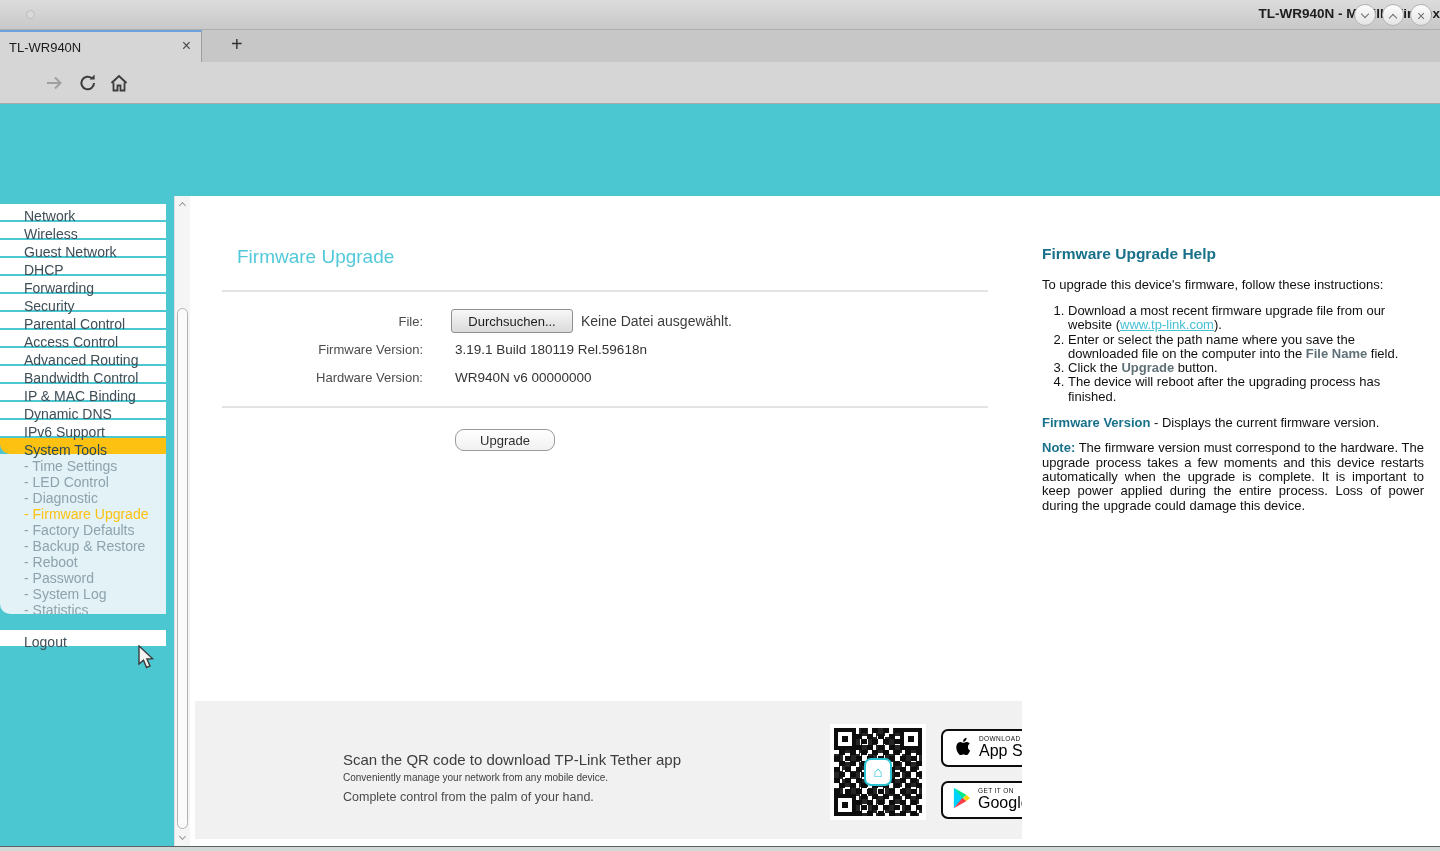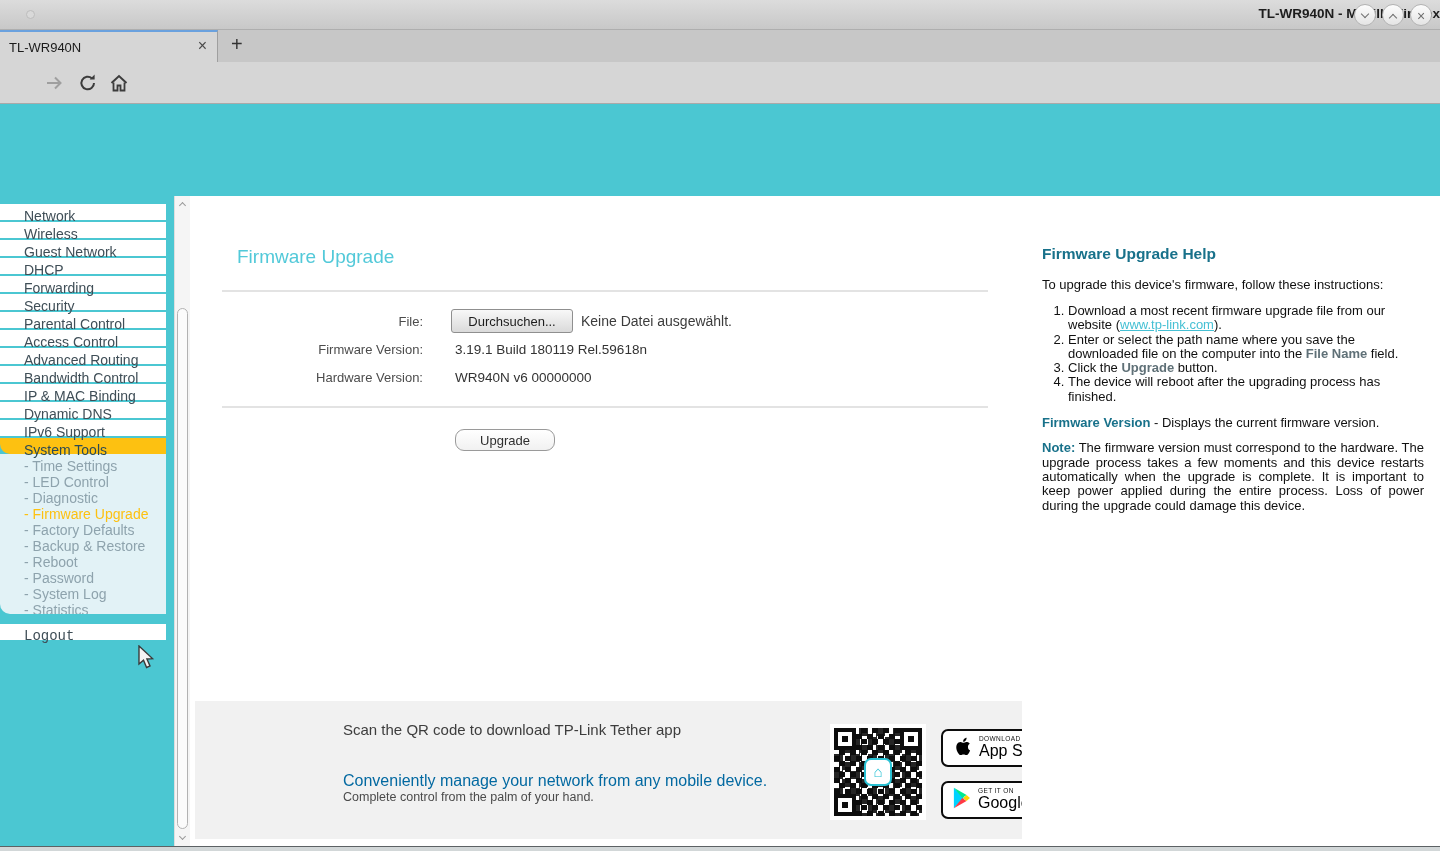--- a/index.html
+++ b/index.html
@@ -19,21 +19,21 @@
     background:linear-gradient(#fcfcfc,#e4e4e4); position:relative; cursor:default; }
   .chev { position:absolute; left:7px; top:9px; width:6px; height:6px;
     border-left:1.6px solid #6e6e6e; border-bottom:1.6px solid #6e6e6e; }
   .chev.down { transform:rotate(-45deg); top:6px; }
   .chev.up { transform:rotate(135deg); top:10px; }
   .win-x { position:absolute; left:0; top:1px; width:100%; text-align:center;
     font-size:14px; color:#6e6e6e; line-height:20px; }
 
   
   #tabstrip { position:absolute; left:0; top:30px; width:1440px; height:32px; background:#c7c7c7; }
-  .tab { position:absolute; left:0; top:0; width:218px; height:32px; background:#d6d6d6;
+  .tab { position:absolute; left:0; top:0; width:202px; height:32px; background:#d6d6d6;
     border-top:2px solid #6aa1de; border-right:1px solid #9f9f9f; }
   .tab-title { position:absolute; left:9px; top:8px; font-size:13px; color:#1b1b1b; }
   .tab-close { position:absolute; right:10px; top:5px; font-size:16px; color:#4a4a4a; }
   .newtab { position:absolute; left:231px; top:3px; font-size:20px; color:#333; font-weight:400; }
 
   
   #navbar { position:absolute; left:0; top:62px; width:1440px; height:42px;
     background:#d6d6d6; border-bottom:1px solid #a9a9a9; }
   .nav-ico { position:absolute; top:11px; width:20px; height:20px; }
   .nav-ico svg { display:block; }
@@ -72,21 +72,21 @@
 
   
   #sidebar { position:absolute; left:0; top:196px; width:174px; height:650px; background:var(--teal); overflow:hidden; }
   .menu-top { padding-top:8px; }
   .side-item { width:166px; height:16px; line-height:24px; padding-left:24px; font-size:14px; cursor:pointer; }
   .side-item.main { background:#fff; color:var(--menu-text); margin-bottom:2px; }
   .side-item.main.active { background:var(--gold); color:#2b4a55; margin-bottom:0; border-radius:0 0 0 10px; }
   .menu-sub { width:166px; background:var(--submenu-bg); border-radius:0 0 0 10px; overflow:hidden; }
   .side-item.sub { background:transparent; color:var(--submenu-text); }
   .side-item.sub.current { color:var(--gold); }
-  .side-item.logout { margin-top:10px;font-family:Liberation Mono, monospace; }
+  .side-item.logout { margin-top:16px; }
 
   #side-scroll { position:absolute; left:174px; top:196px; width:16px; height:650px;
     background:#f5f5f5; border-left:1px solid #dedede; }
   .sb-btn { position:absolute; left:0; width:16px; height:17px; }
   .sb-chev { position:absolute; left:5px; width:5px; height:5px;
     border-left:1.4px solid #9a9a9a; border-bottom:1.4px solid #9a9a9a; }
   .sb-up .sb-chev { top:7px; transform:rotate(135deg); }
   .sb-down .sb-chev { top:5px; transform:rotate(-45deg); bottom:auto; }
   #sb-thumb { position:absolute; left:2px; top:112px; width:11px; height:521px; border-radius:6px;
     background:#fbfbfb; border:1px solid #b2b2b2; }
@@ -102,22 +102,22 @@
   .browse-btn { width:122px; height:24px; margin-left:28px; background:linear-gradient(#f8f8f8,#dadada);
     border:1px solid #8f8f8f; border-radius:3px; font-size:13px; color:#1c1c1c;
     font-family:"Liberation Sans", sans-serif; }
   .nofile { margin-left:8px; font-size:14px; color:#3c3c3c; }
   .upgrade-btn { position:absolute; left:265px; top:233px; width:100px; height:22px;
     background:linear-gradient(#ffffff,#f1f1f1); border:1px solid #9a9a9a; border-radius:9px;
     font-size:13px; color:#2e2e2e; font-family:"Liberation Sans", sans-serif; }
 
   
   #m-footer { position:absolute; left:5px; top:505px; width:827px; height:138px; background:#f1f1f1; }
-  .ft-head { position:absolute; left:148px; top:20px; font-size:15px; color:#3d3d3d; }
-  .ft-line1 { position:absolute; left:148px; top:71px; font-size:16px; color:#0369a1; }
+  .ft-head { position:absolute; left:148px; top:50px; font-size:15px; color:#3d3d3d; }
+  .ft-line1 { position:absolute; left:148px; top:71px; font-size:10px; color:#404040; }
   .ft-line2 { position:absolute; left:148px; top:89px; font-size:12.5px; color:#4b4b4b; }
   #qr { position:absolute; left:635px; top:23px; width:96px; height:96px; background:#fff;
     border:4px solid #fff; }
   .qr-grid { position:absolute; inset:0;
     background:repeating-conic-gradient(#0d0d0d 0% 25%, #fff 25% 50%); background-size:11px 11px; }
   .qr-noise { position:absolute; inset:0;
     background:repeating-conic-gradient(rgba(13,13,13,.9) 0% 25%, transparent 25% 50%);
     background-size:17px 17px; }
   .finder { position:absolute; width:22px; height:22px; border:4px solid #0d0d0d; background:#fff; }
   .finder::after { content:""; position:absolute; left:4px; top:4px; width:6px; height:6px; background:#0d0d0d; }

